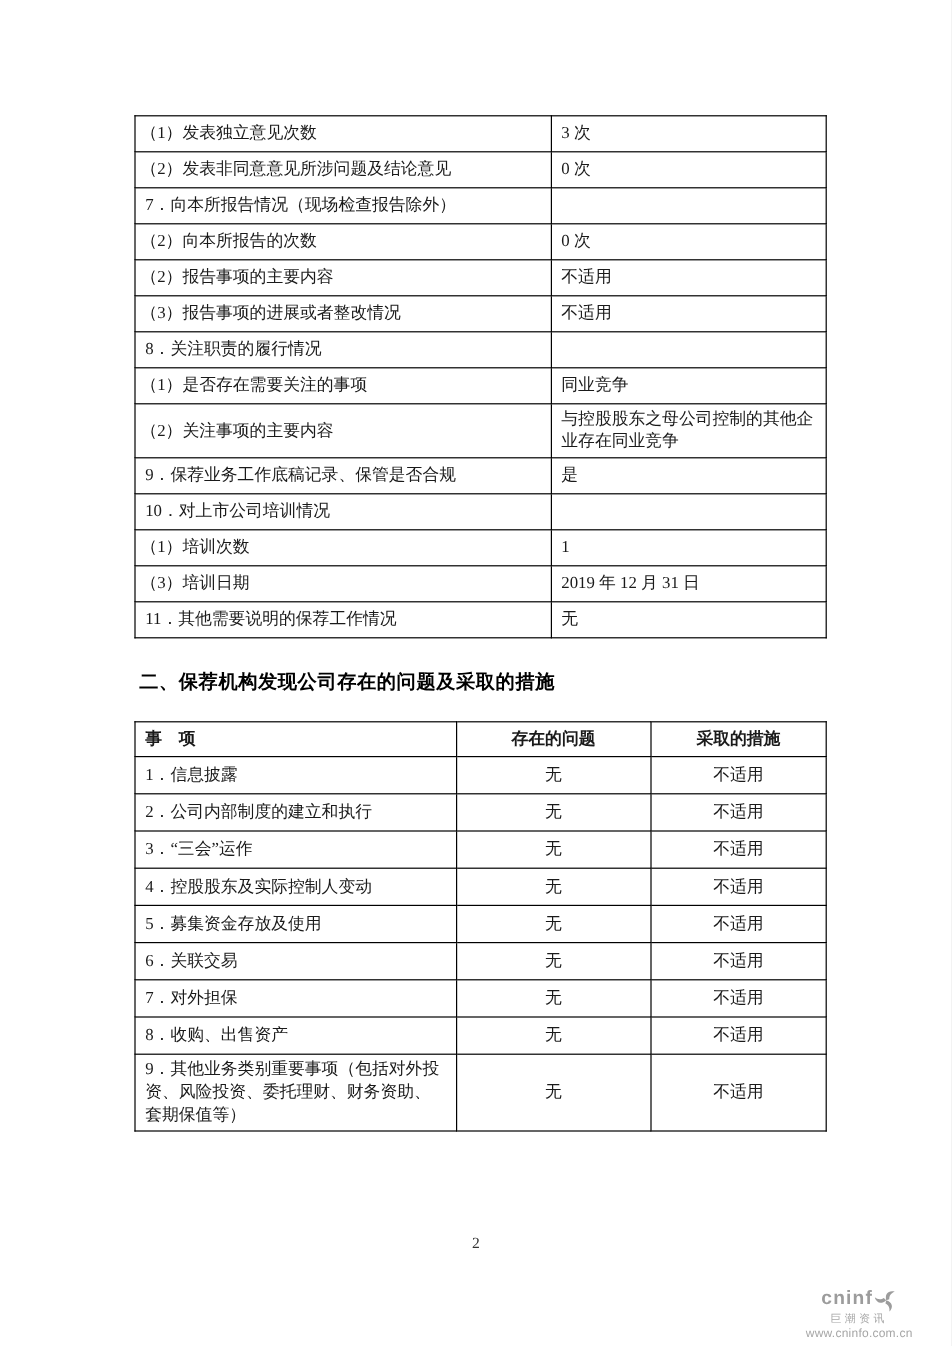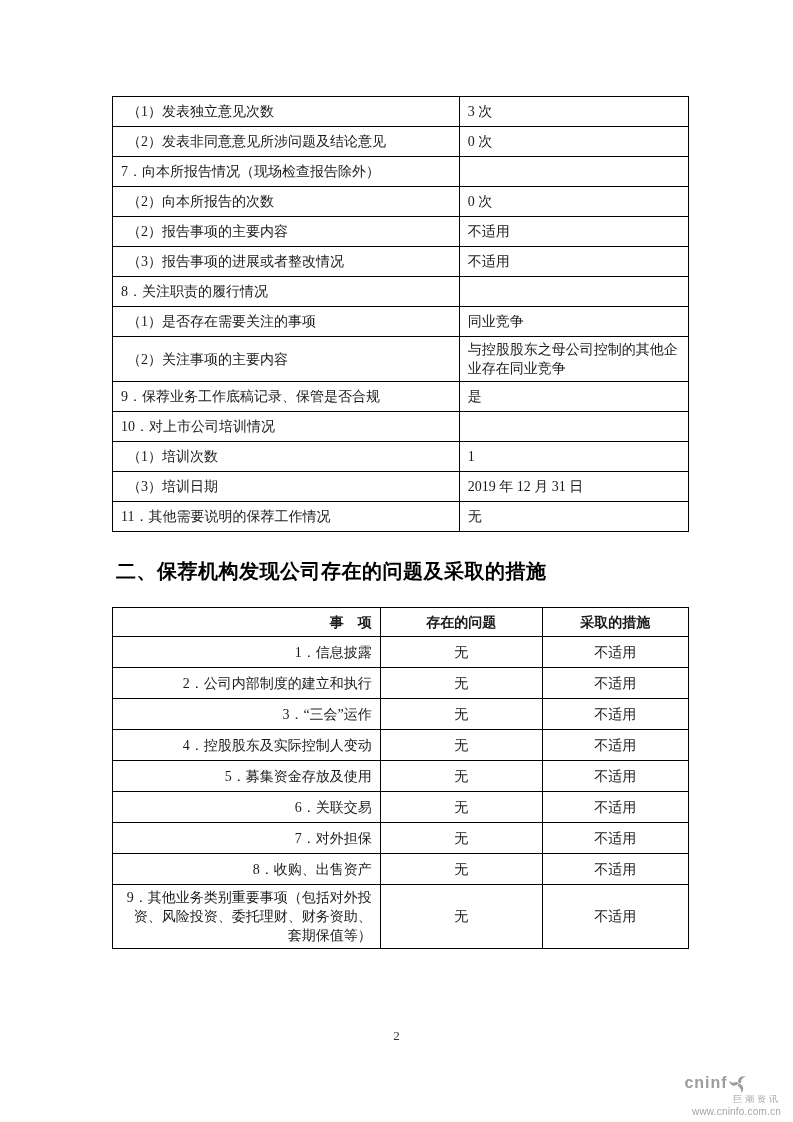--- a/index.html
+++ b/index.html
@@ -23,55 +23,55 @@
     font-size:14px;
     line-height:19px;
     vertical-align:middle;
     padding:3px 8px;
     word-break:break-all;
   }
   
   .t1 td { height:30px; }
   .t1 .c1 { width:60.2%; text-align:left; }
   .t1 .c2 { width:39.8%; text-align:left;font-family:Liberation Serif, serif; }
-  .t1 td.sub { padding-left:14px; }
+  .t1 td.sub { padding-left:4px; }
   
   .section-heading {
     margin:26px 0 22px 4px;
     font-family:Liberation Sans, sans-serif;
     font-weight:bold;
-    font-size:20px;
+    font-size:16px;
     color:#000;
     letter-spacing:0.5px;
   }
   
   .t2 th {
     height:29px;
     font-weight:bold;
     text-align:center;
     font-size:14px;
   }
   .t2 td { height:31px; }
-  .t2 .ca { width:46.5%; text-align:right; }
+  .t2 .ca { width:46.5%; text-align:left; }
   .t2 .cb { width:28.1%; text-align:center; }
   .t2 .cc { width:25.4%; text-align:center; }
   
   .page-number {
     position:absolute;
     top:1028px; left:0;
     width:100%;
     text-align:center;
     font-size:13px;
     color:#333;
   }
   .cninfo-logo {
     position:absolute;
     right:12px; top:1074px;
     width:130px;
-    text-align:right;
+    text-align:center;
     color:#a0a0a0;
     font-family:"Liberation Sans","DejaVu Sans",sans-serif;
     line-height:1.15;
   }
   .logo-top {
     display:flex;
     align-items:center;
     justify-content:center;
     gap:1px;
   }

